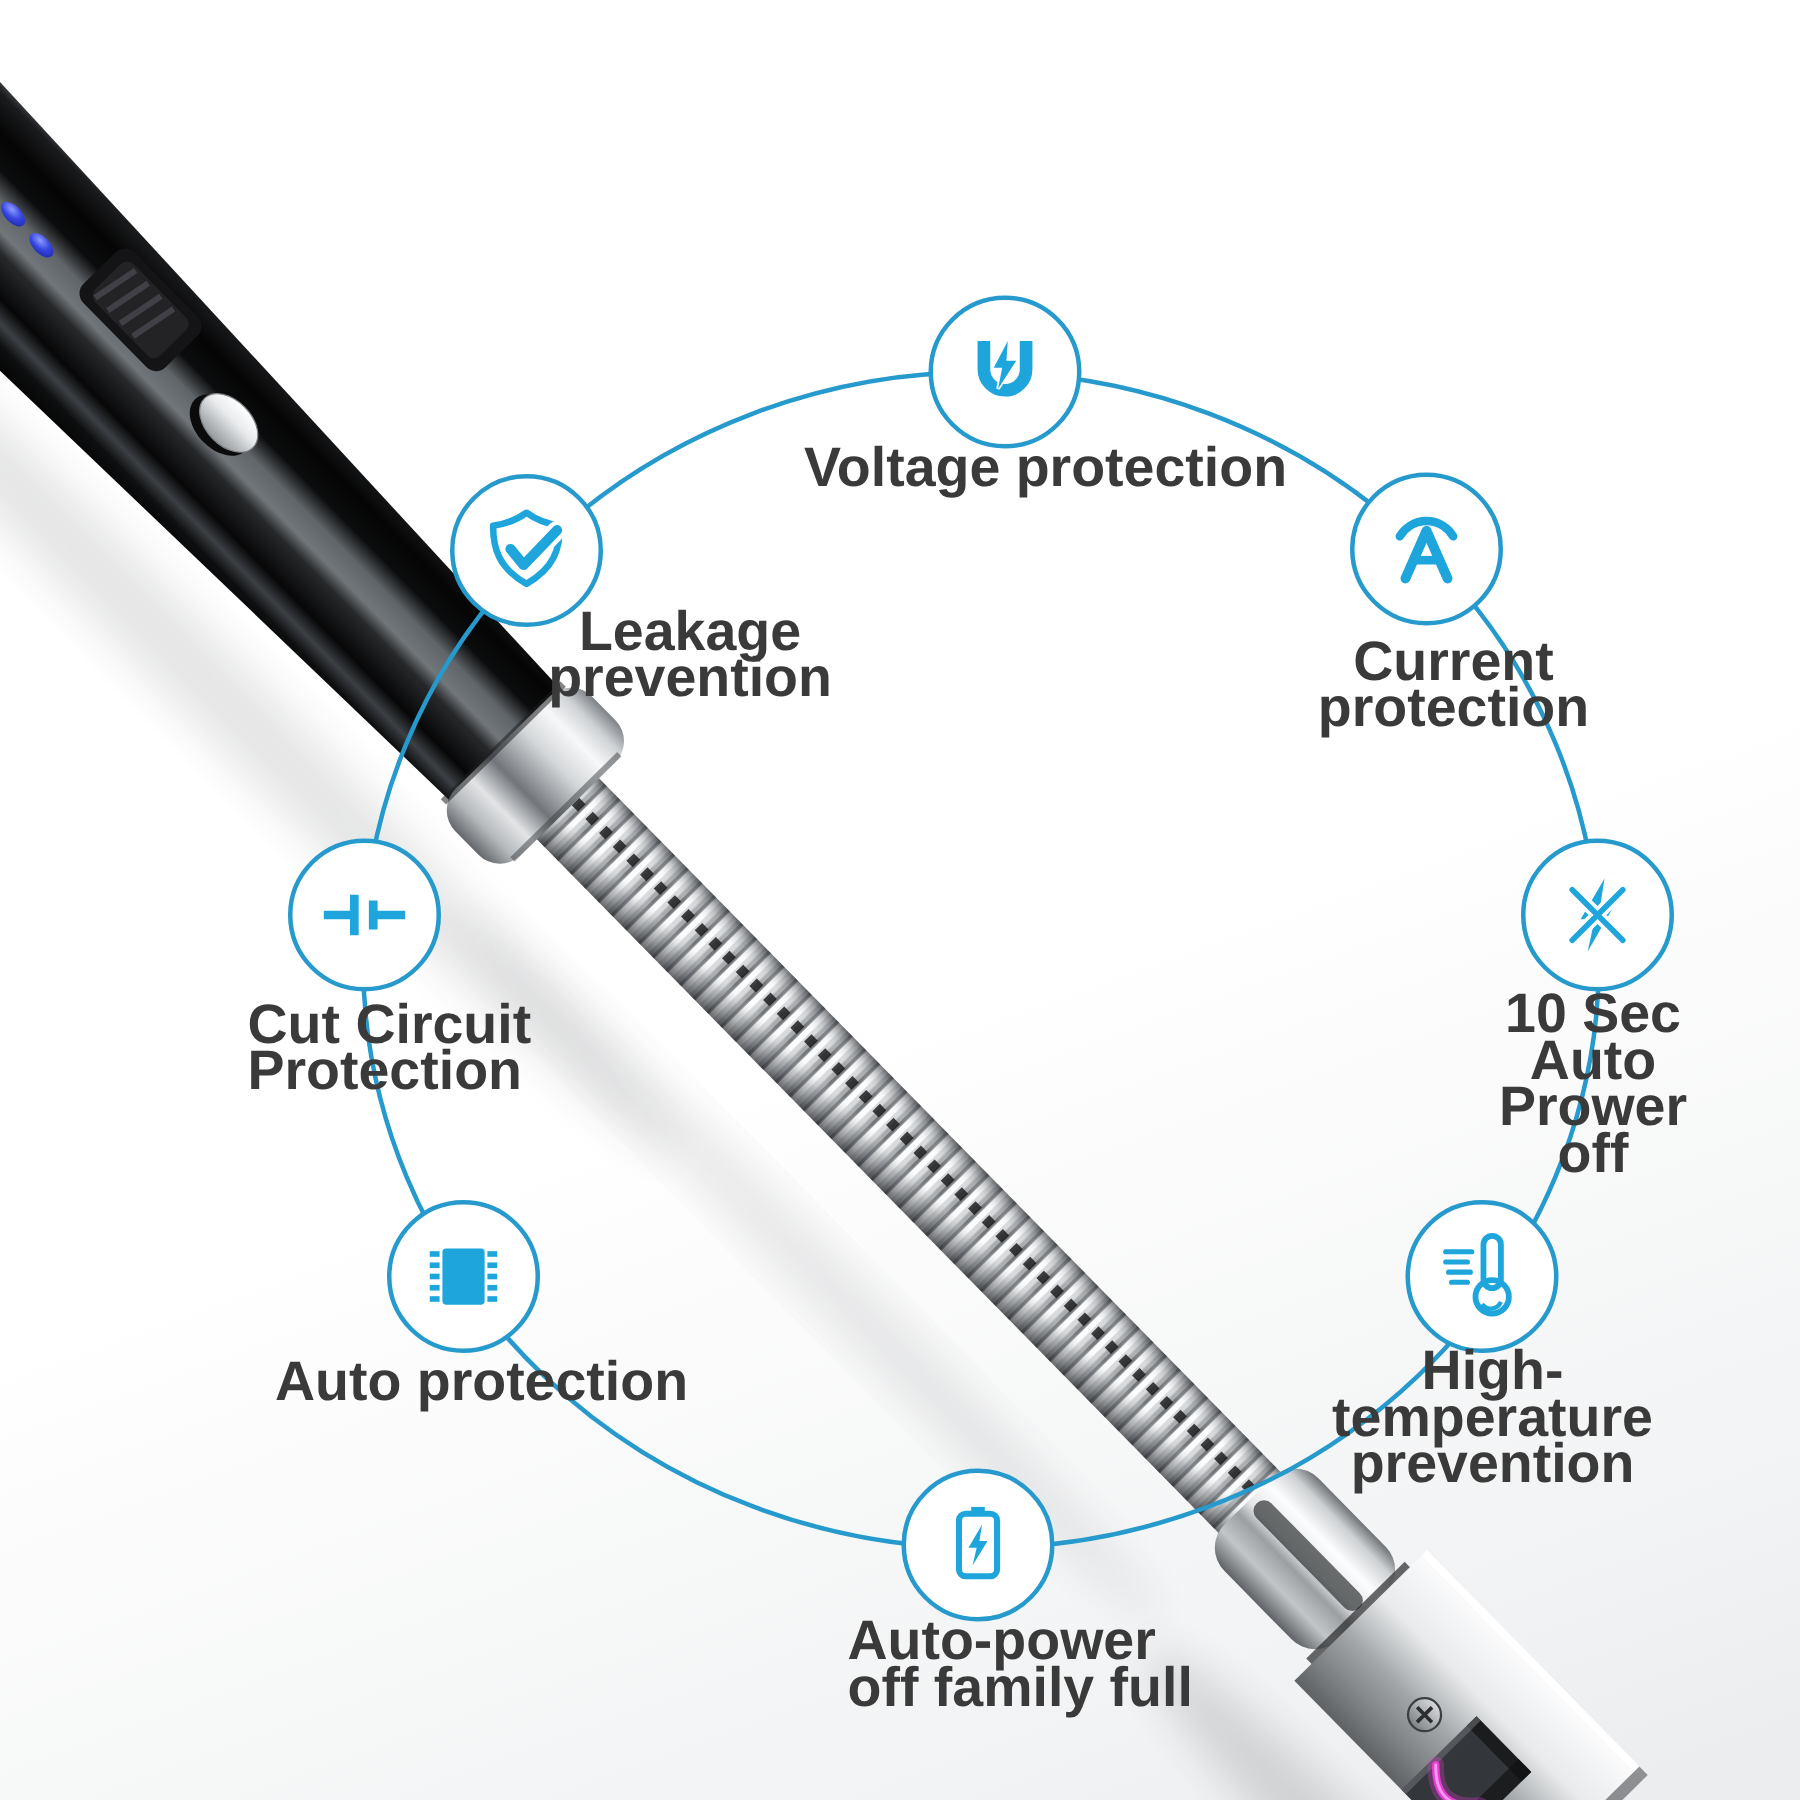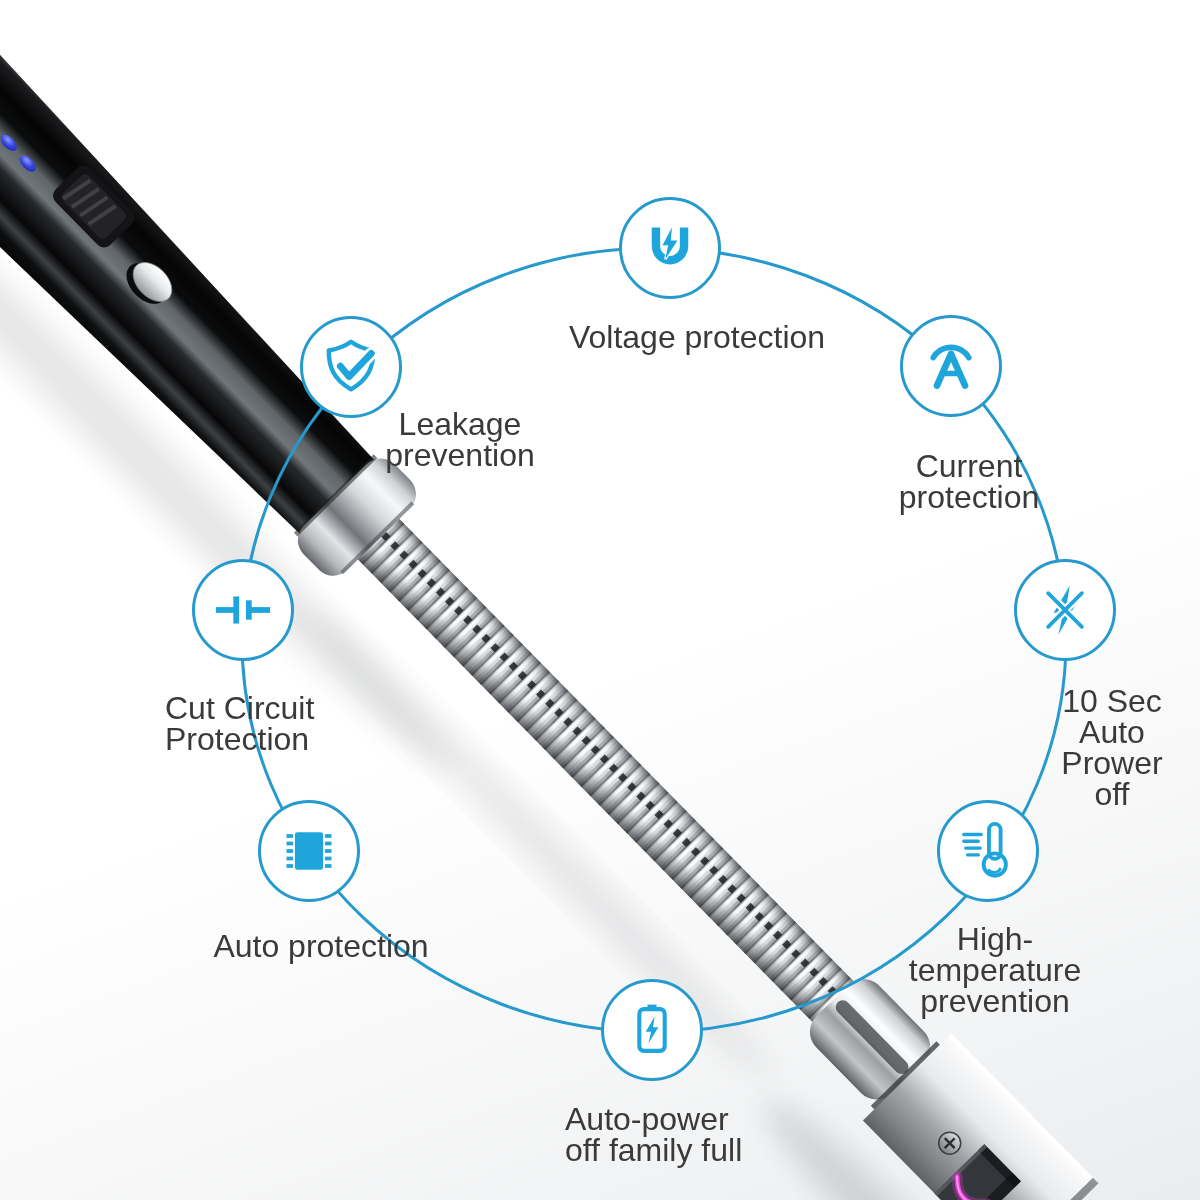--- a/index.html
+++ b/index.html
@@ -37,29 +37,29 @@
   .n-leakage { left:300px; top:316px; }
   .n-current { left:900px; top:315px; }
   .n-cut     { left:192px; top:559px; }
   .n-tensec  { left:1014px; top:559px; }
   .n-chip    { left:258px; top:800px; }
   .n-thermo  { left:937px; top:800px; }
   .n-battery { left:601px; top:979px; }
 
   
   .flabel {
-    position:absolute; z-index:4; font-weight:normal; font-size:32px; line-height:31px;
-    color:var(--label-color,#3a3a3a); white-space:pre-line;margin-top:26px;
+    position:absolute; z-index:4; font-weight:bold; font-size:37px; line-height:31px;
+    color:var(--label-color,#3a3a3a); white-space:pre-line;
   }
   .flabel.ctr { transform:translateX(-50%); text-align:center; }
   .l-voltage { left:697px;  top:296px; }
-  .l-leakage { left:460px;  top:383px; }
+  .l-leakage { left:460px;  top:405px; }
   .l-current { left:969px;  top:425px; }
   .l-cut     { left:165px;  top:667px; }
-  .l-tensec  { left:1112px; top:660px; }
+  .l-tensec  { left:1062px; top:660px; }
   .l-chip    { left:321px;  top:905px; }
   .l-thermo  { left:995px;  top:898px; }
   .l-battery { left:565px;  top:1078px; }
 </style>
 </head>
 <body>
 
 <div class="stage">
 
   <svg class="art" width="1200" height="1200" viewBox="0 0 1200 1200">

